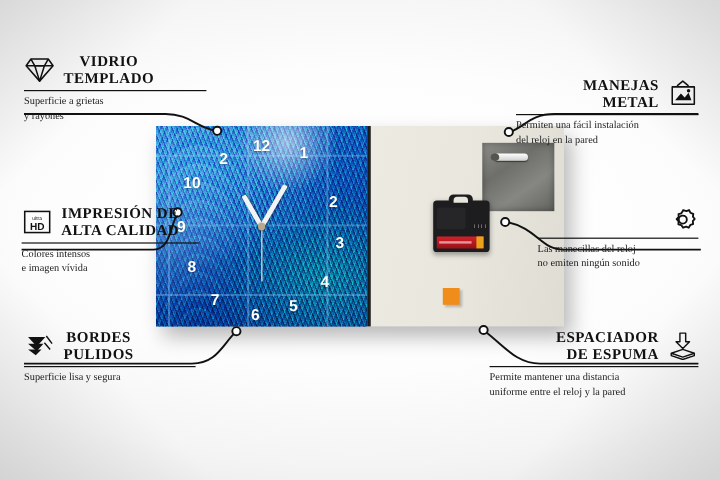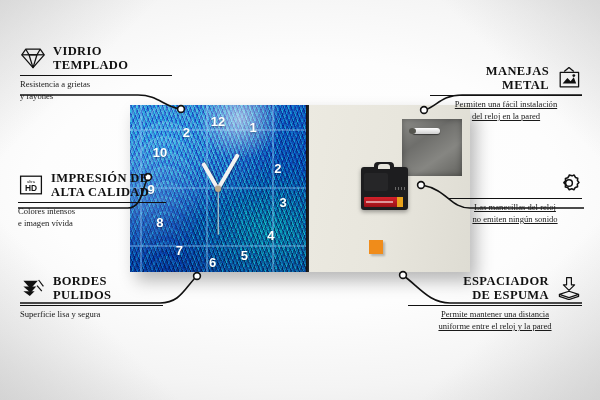--- a/index.html
+++ b/index.html
@@ -119,25 +119,25 @@
   #lines{position:absolute;inset:0;z-index:5;pointer-events:none;}
 
   
   .label{position:absolute;z-index:6;}
   .label .head{display:flex;align-items:center;gap:7px;}
   .label .titles{font-family:"Liberation Serif",serif;font-weight:700;color:#111;
     font-size:12.5px;line-height:1.12;letter-spacing:.4px;}
   .label .rule{height:1.4px;background:#111;margin-top:3px;}
   .label .desc{font-family:"Liberation Serif",serif;font-size:8.6px;color:#1a1a1a;
     line-height:1.35;margin-top:3px;}
-  .label.left .titles{text-align:left;}
+  .label.left .titles{text-align:center;}
   .label.left .desc{text-align:left;}
   .label.right .head{justify-content:flex-end;}
   .label.right .titles{text-align:right;}
-  .label.right .desc{text-align:center;text-decoration:underline;}
+  .label.right .desc{text-align:left;}
   .icon{width:26px;height:24px;flex:0 0 26px;display:block;}
   .label.right .icon{order:2;}
 </style>
 </head>
 <body>
 
 <div id="stage">
 
   <div id="product">
 
@@ -226,21 +226,21 @@
           <path d="M11,11 L21,11"></path>
         </g>
       </svg>
       <div class="titles">
         <div>VIDRIO</div>
         <div>TEMPLADO</div>
       </div>
     </div>
     <div class="rule" style="width:152px;"></div>
     <div class="desc">
-      <div>Resistencia a grietas</div>
+      <div>Superficie a grietas</div>
       <div>y rayones</div>
     </div>
   </div>
 
   <div class="label left" style="left:18px;top:171px;width:148px;">
     <div class="head">
       <svg class="icon" viewBox="0 0 32 30">
         <rect x="3" y="4" width="26" height="22" fill="none" stroke="#111" stroke-width="1.6"></rect>
         <text x="16" y="13" font-family="Liberation Sans, sans-serif" font-size="5.2" text-anchor="middle" fill="#111">ultra</text>
         <text x="16" y="23" font-family="Liberation Sans, sans-serif" font-size="10.5" font-weight="bold" text-anchor="middle" fill="#111">HD</text>

